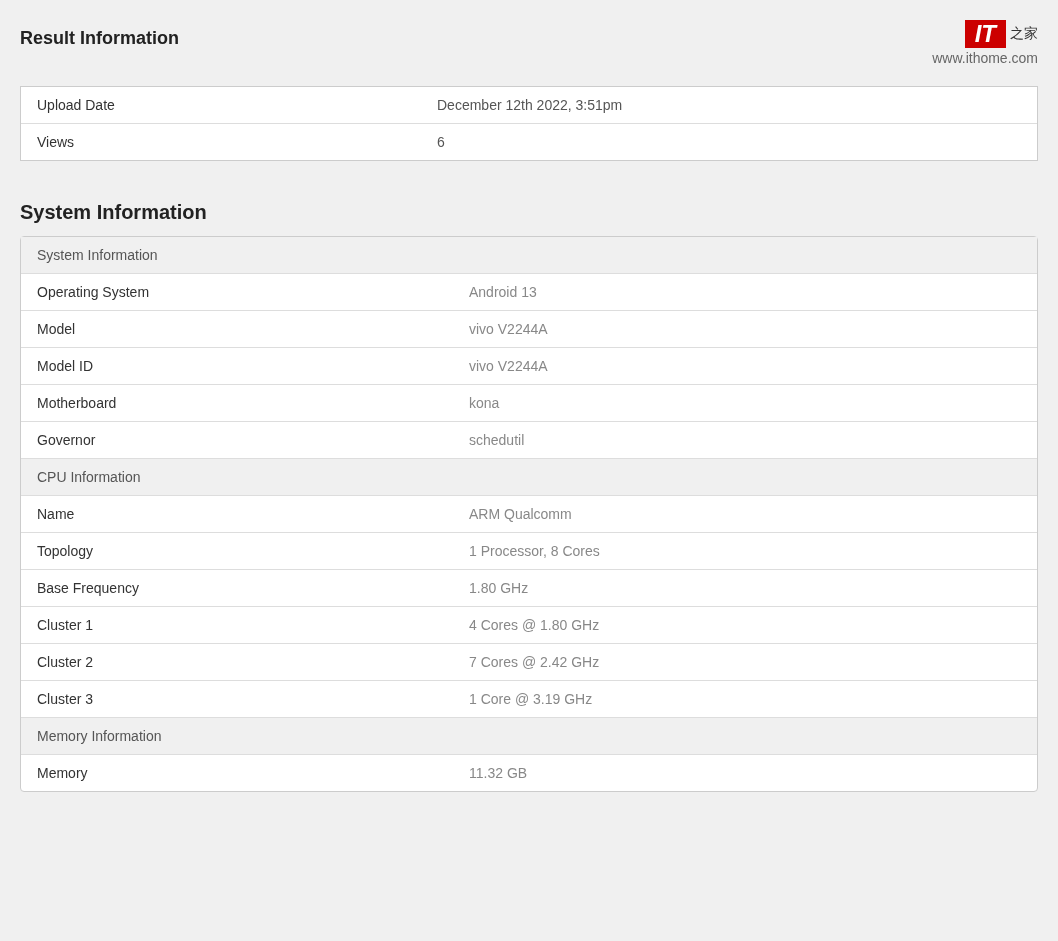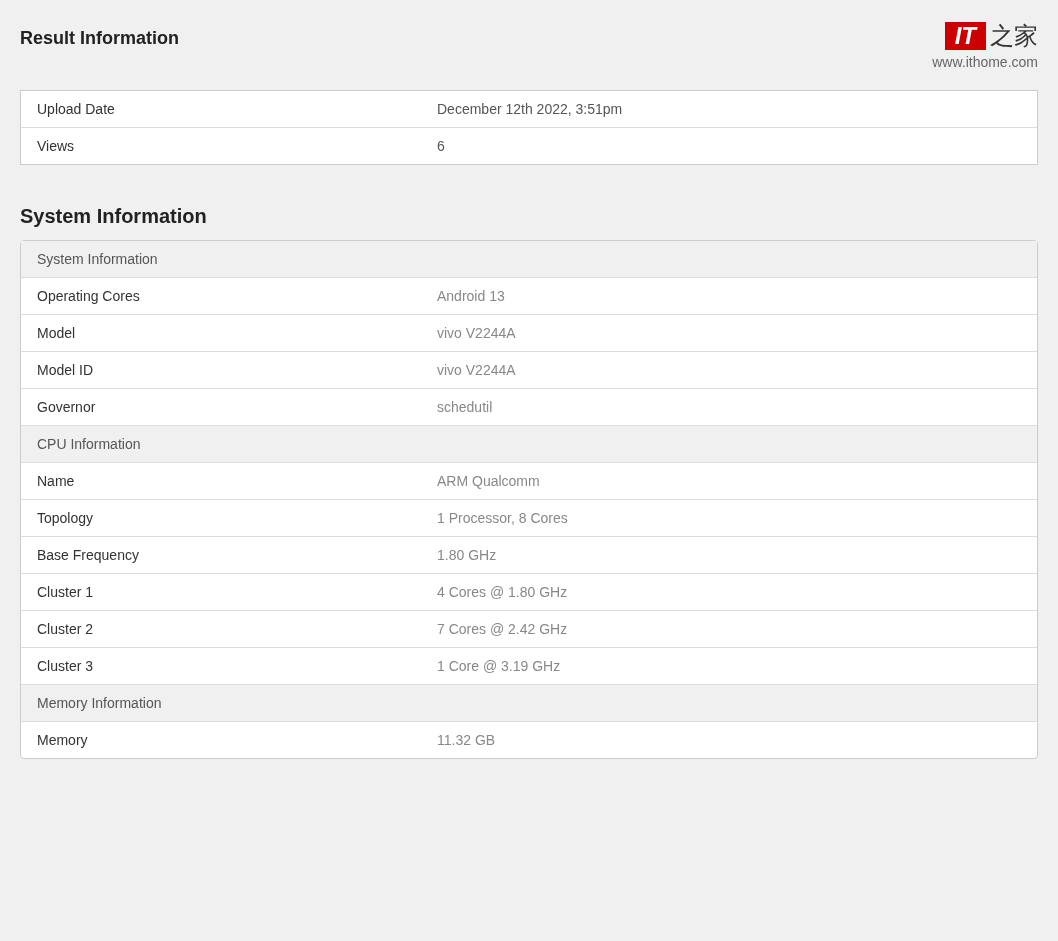--- a/index.html
+++ b/index.html
@@ -44,21 +44,21 @@
       gap: 2px;
     }
 
     .logo-it {
       font-style: italic;
       font-size: 24px;
       font-weight: 900;
     }
 
     .logo-chinese {
-      font-size: 24px;
+      font-size: 14px;
       color: #333;
       margin-left: 4px;
     }
 
     .logo-url {
       font-size: 14px;
       color: #666;
       margin-top: 2px;
     }
 
@@ -122,20 +122,21 @@
       border-bottom: none;
     }
 
     .info-table .label {
       width: 400px;
       color: #333;
     }
 
     .info-table .value {
       color: #888;
+      margin-left: 32px;
     }
 
     .logo-wrapper {
       display: flex;
       align-items: center;
     }
   </style>
 </head>
 <body>
 
@@ -165,32 +166,36 @@
     </div>
   </div>
 
 <br>
 
 <h2 class="section-title">System Information</h2>
 
 <div class="info-table" id="system-table">
 <div class="section-header">System Information</div>
     <div class="row">
-        <span class="label">Operating Cores</span>
+        <span class="label">Operating System</span>
         <span class="value">Android 13</span>
       </div>
     <div class="row">
         <span class="label">Model</span>
         <span class="value">vivo V2244A</span>
       </div>
     <div class="row">
         <span class="label">Model ID</span>
         <span class="value">vivo V2244A</span>
       </div>
     <div class="row">
+        <span class="label">Motherboard</span>
+        <span class="value">kona</span>
+      </div>
+    <div class="row">
         <span class="label">Governor</span>
         <span class="value">schedutil</span>
       </div>
     <div class="section-header">CPU Information</div>
     <div class="row">
         <span class="label">Name</span>
         <span class="value">ARM Qualcomm</span>
       </div>
     <div class="row">
         <span class="label">Topology</span>

